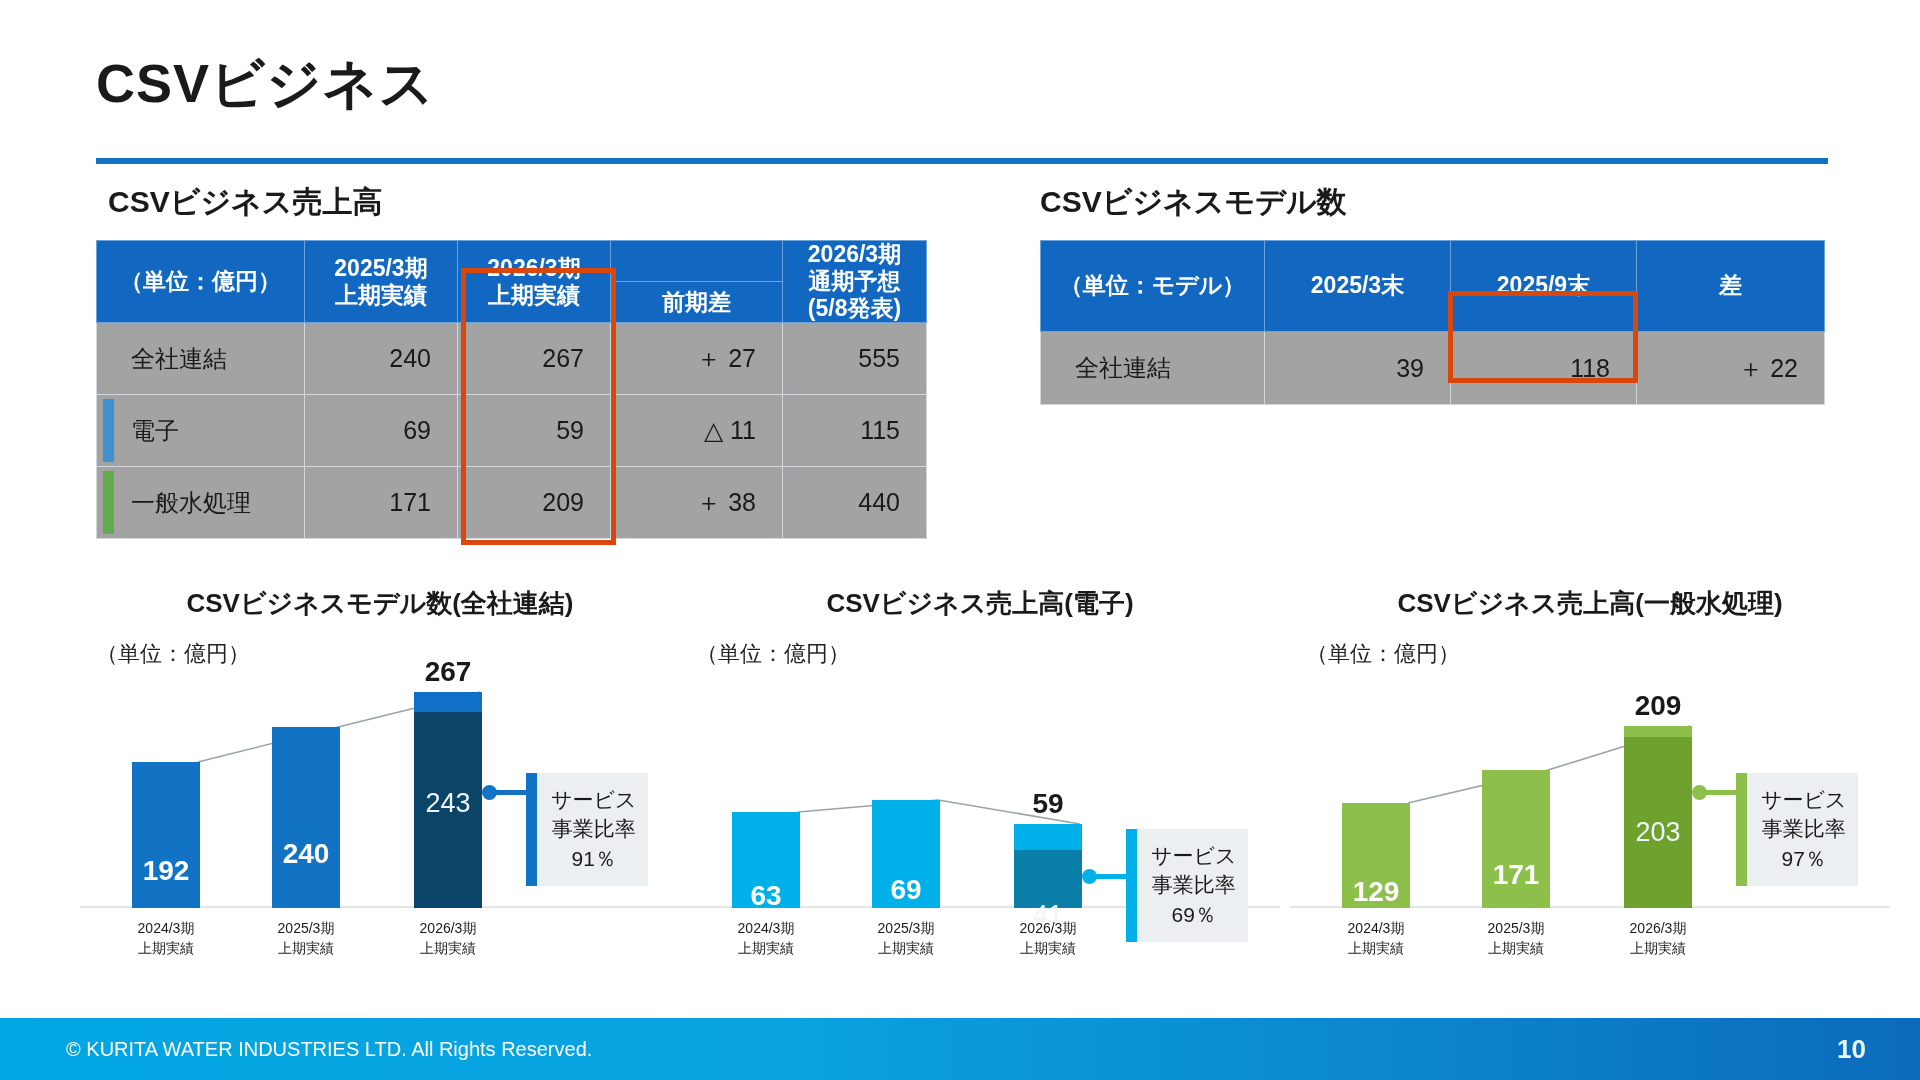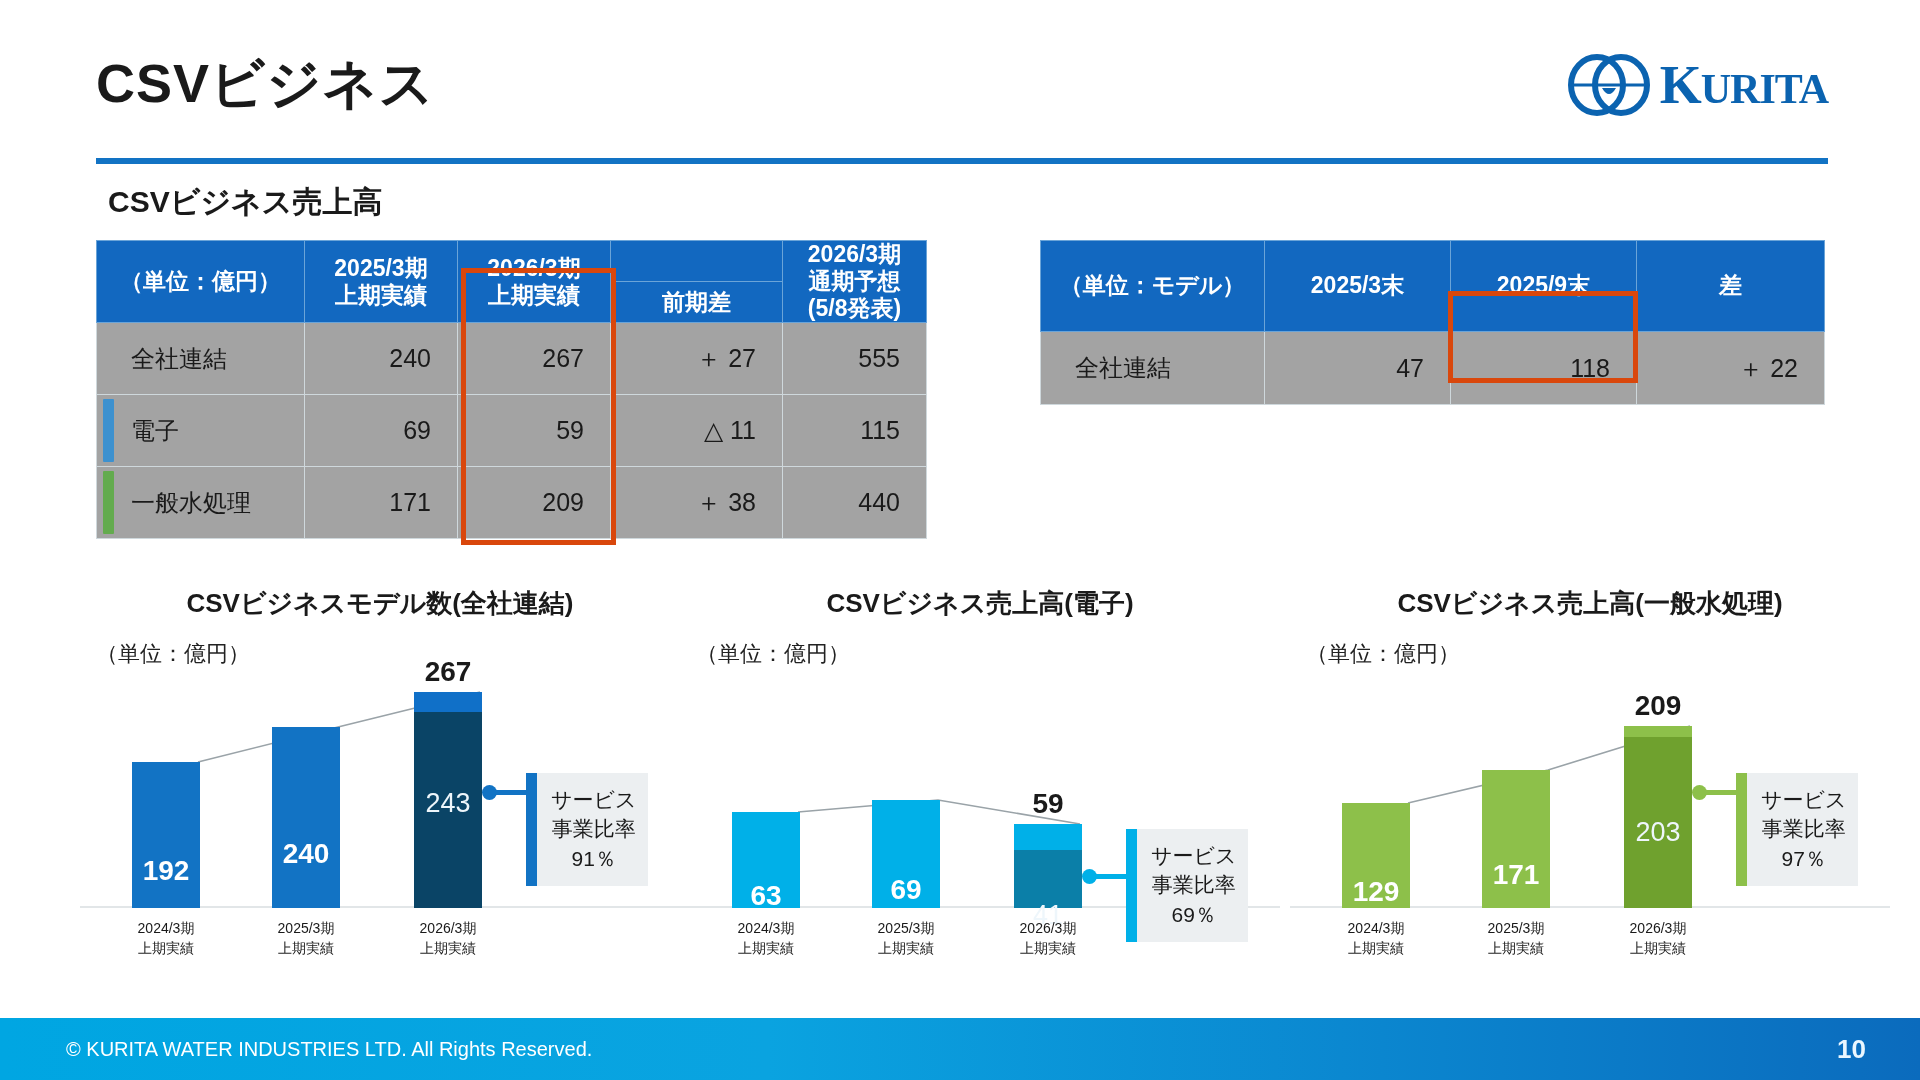--- a/index.html
+++ b/index.html
@@ -150,33 +150,25 @@
     color:#eaf7ff;font-size:26px;font-weight:bold;
   }
 </style>
 </head>
 <body>
 
 <div class="slide">
 
   <div class="page-title">CSVビジネス</div>
 
-  <div class="logo">
-    <svg class="logo-mark" viewBox="0 0 82 62">
-      <ellipse cx="29" cy="31" rx="26" ry="28" fill="none" stroke="#0b63b0" stroke-width="6"></ellipse>
-      <ellipse cx="53" cy="31" rx="26" ry="28" fill="none" stroke="#0b63b0" stroke-width="6"></ellipse>
-      <line x1="3" y1="31" x2="79" y2="31" stroke="#0b63b0" stroke-width="3"></line>
-      <path d="M34 34 q7 12 14 0 z" fill="#0b63b0"></path>
-    </svg>
-    <div class="logo-word">K<span class="sm">URIT</span><span class="sm">A</span></div>
-  </div>
 
   <div class="title-rule"></div>
 
   <div class="sec-head" id="sec-left">CSVビジネス売上高</div>
+  <div class="sec-head" id="sec-right">CSVビジネスモデル数</div>
 
   <table id="tbl-sales">
     <colgroup>
         <col class="c0">
         <col class="c1">
         <col class="c2">
         <col class="c3">
         <col class="c4">
       </colgroup>
     <thead>
@@ -244,21 +236,21 @@
       <tr>
         <th>（単位：モデル）</th>
         <th>2025/3末</th>
         <th>2025/9末</th>
         <th>差</th>
       </tr>
     </thead>
     <tbody>
       <tr>
         <td class="rowlabel"><span>全社連結</span></td>
-        <td class="num">47</td>
+        <td class="num">39</td>
         <td class="num">118</td>
         <td class="num">＋ 22</td>
       </tr>
     </tbody>
   </table>
   <div class="hl" id="hl-models"></div>
 
   <div class="chart" id="chart-total">
     <div class="chart-title">CSVビジネスモデル数(全社連結)</div>
     <div class="chart-unit">（単位：億円）</div>

